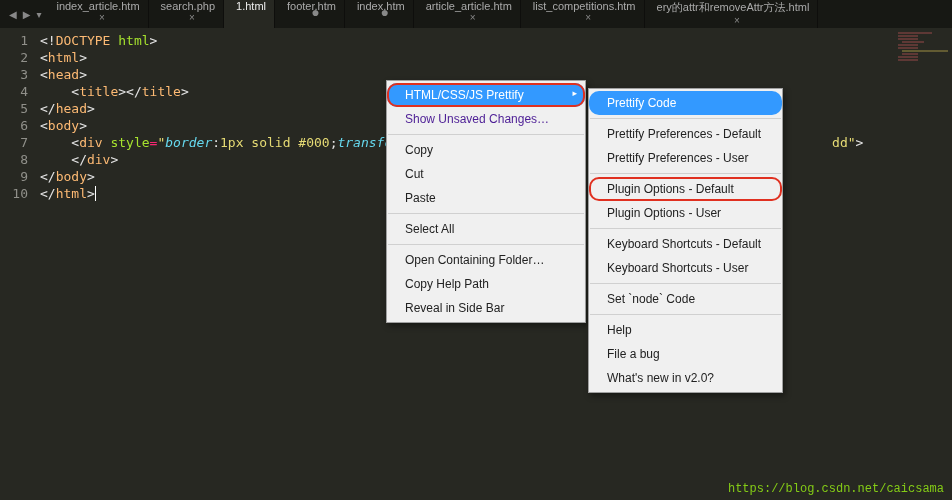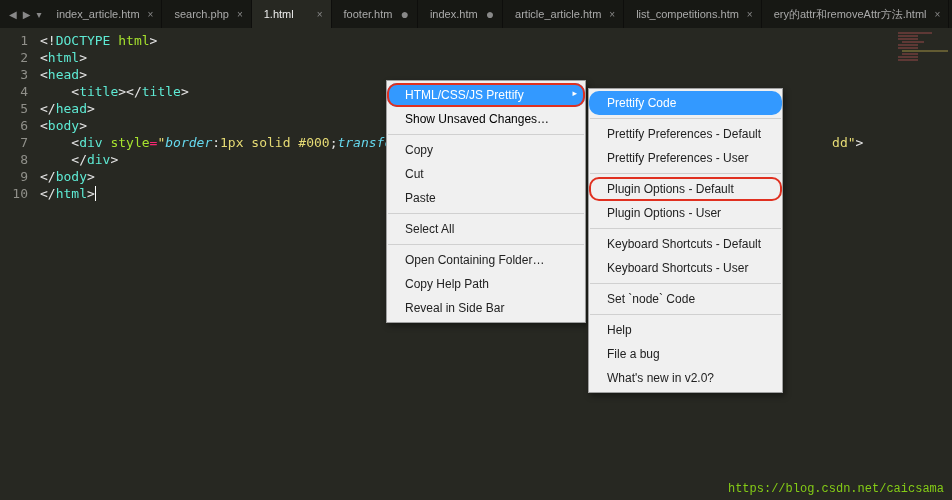--- a/index.html
+++ b/index.html
@@ -24,20 +24,21 @@
 }
 .tabs { display: flex; height: 100%; overflow: hidden; }
 .tab {
   display: flex; align-items: center;
   padding: 0 8px 0 12px;
   color: #aaa;
   height: 100%;
   border-right: 1px solid #0e0e0c;
   white-space: nowrap;
   font-size: 11px;
+  flex-direction: column;
 }
 .tab.active { background: #272822; color: #eee; gap: 15px; }
 .tab .close, .tab .dot { margin-left: 8px; font-size: 10px; color: #888; }
 .tab .dot { font-size: 14px; line-height: 0; }
 .editor {
   display: flex;
   height: calc(100% - 28px);
   position: relative;
   font-family: Consolas, monospace;
   font-size: 13px;
@@ -49,21 +50,21 @@
   color: #90908a;
   background: #272822;
   user-select: none;
 }
 .gutter div { height: 17px; line-height: 17px; }
 .code {
   padding: 4px 0 0 2px;
   white-space: pre;
   line-height: 17px;
 }
-.t-tag { color: #5eead4; }
+.t-tag { color: #fdba74; }
 .t-angle { color: #e5e5e5; }
 .t-attr { color: #a6e22e; }
 .t-op { color: #f92672; }
 .t-str { color: #e6db74; }
 .t-prop { color: #66d9ef; font-style: italic; }
 .cursor { border-left: 1px solid #fff; }
 
 .minimap {
   position: absolute; right: 0; top: 0;
   width: 60px; height: 100%;
@@ -85,21 +86,21 @@
 .ctx-item {
   padding: 5px 18px;
   white-space: nowrap;
   position: relative;
   border-radius: 10px;
 }
 .ctx-item.highlighted {
   background: #3399ff;
   color: #fff;
 }
-.ctx-item.disabled { color: #000000; }
+.ctx-item.disabled { color: #4c1d95; }
 .ctx-item.red-box {
   outline: 2px solid #e03020;
   outline-offset: -2px;
 }
 .ctx-item.has-sub::after {
   content: "▸";
   position: absolute;
   right: 8px;
   font-size: 9px;
 }

